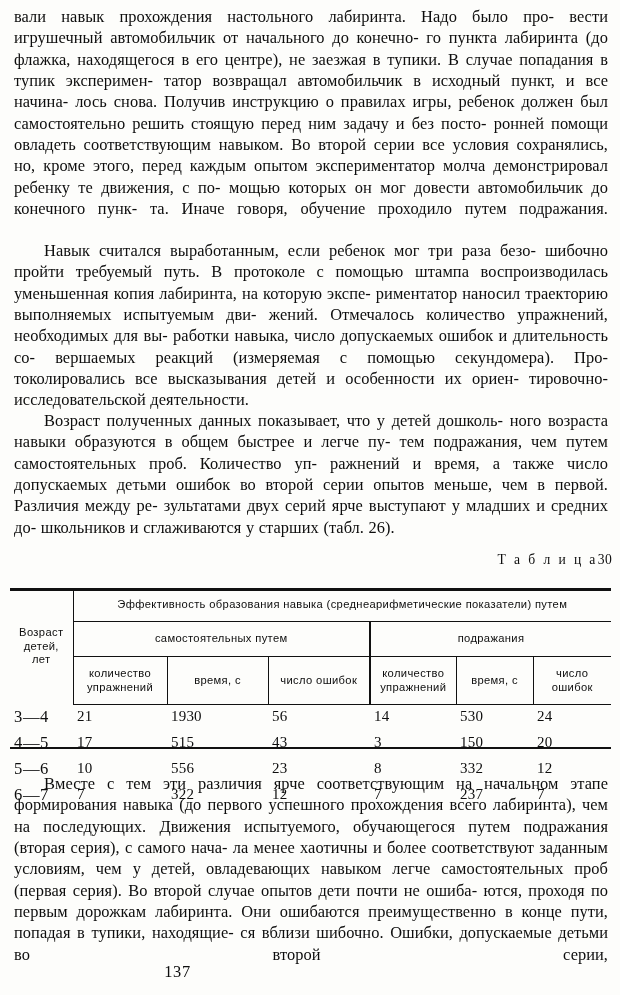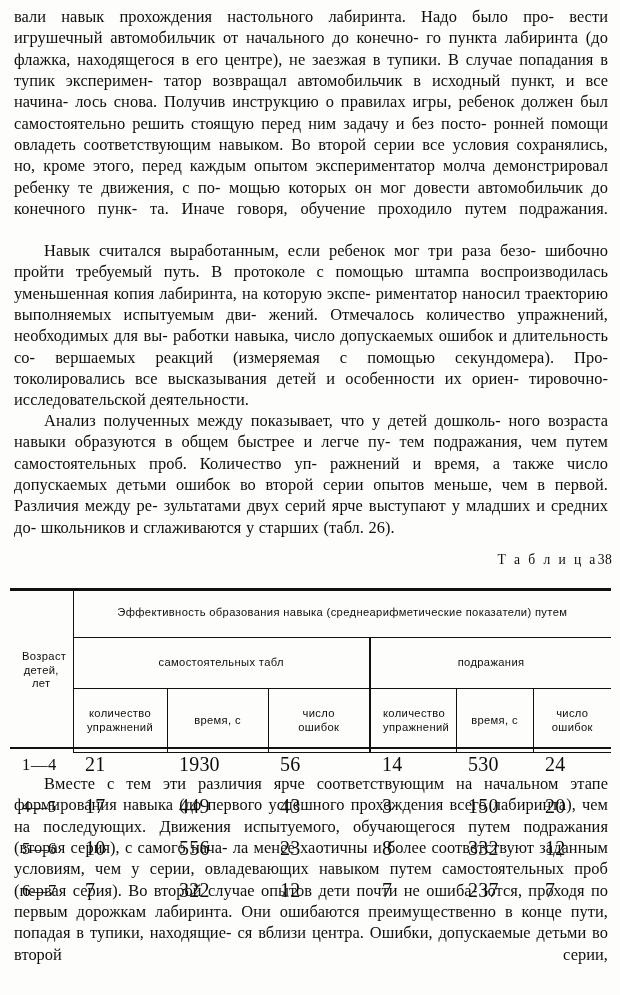--- a/index.html
+++ b/index.html
@@ -73,21 +73,21 @@
     height: 161px;
   }
   table.data-table {
     width: 601px;
     border-collapse: collapse;
     font-family: "Liberation Sans", sans-serif;
     table-layout: fixed;
   }
   table.data-table th,
   table.data-table td {
-    padding: 12px;
+    padding: 4px;
     font-weight: normal;
     vertical-align: middle;
     color: #0d0d0d;
   }
   
   table.data-table thead th {
     font-size: 11.2px;
     line-height: 13.2px;
     letter-spacing: 0.35px;
   }
@@ -128,21 +128,21 @@
   table.data-table thead th.sub      { border-bottom: 1.9px solid #111; }
 
   
   .vsep-age    { border-right: 1.7px solid #111; }
   .vsep-inner  { border-right: 1.3px solid #111; }
   .vsep-major  { border-right: 2.2px solid #111; }
 
   
   table.data-table tbody td {
     font-family: "Liberation Serif", serif;
-    font-size: 20px;
+    font-size: 15px;
     line-height: 17.9px;
     height: 17.9px;
     letter-spacing: 0.2px;
   }
   table.data-table tbody td.age-cell {
     font-size: 16.6px;
     letter-spacing: 0.6px;
   }
   tbody tr td { border: none; }
   tbody tr:first-child td { padding-top: 3px; }
@@ -187,32 +187,32 @@
       <span>риментатор наносил траекторию выполняемых испытуемым дви-</span>
       <span>жений. Отмечалось количество упражнений, необходимых для вы-</span>
       <span>работки навыка, число допускаемых ошибок и длительность со-</span>
       <span>вершаемых реакций (измеряемая с помощью секундомера). Про-</span>
       <span>токолировались все высказывания детей и особенности их ориен-</span>
       <span>тировочно-исследовательской деятельности.</span>
     </p>
   </div>
 
   <div class="body-text" id="para-block-3">
-    <p><span>Анализ полученных между показывает, что у детей дошколь-</span>
+    <p><span>Возраст полученных данных показывает, что у детей дошколь-</span>
       <span>ного возраста навыки образуются в общем быстрее и легче пу-</span>
       <span>тем подражания, чем путем самостоятельных проб. Количество уп-</span>
       <span>ражнений и время, а также число допускаемых детьми ошибок во</span>
       <span>второй серии опытов меньше, чем в первой. Различия между ре-</span>
       <span>зультатами двух серий ярче выступают у младших и средних до-</span>
       <span>школьников и сглаживаются у старших (табл. 26).</span>
     </p>
   </div>
 
   <div class="table-caption">
-    <span>Т а б л и ц а</span><span class="num">38</span>
+    <span>Т а б л и ц а</span><span class="num">30</span>
   </div>
 
   <div class="data-table-wrap">
     <div class="rule-top"></div>
     <div class="rule-bottom"></div>
 
     <table class="data-table">
       <colgroup>
         <col style="width:63px">
         <col style="width:94px">
@@ -221,46 +221,46 @@
         <col style="width:86px">
         <col style="width:77px">
         <col style="width:78px">
       </colgroup>
       <thead>
         <tr>
           <th class="age vsep-age" rowspan="3">Возраст детей, лет</th>
           <th class="span-all" colspan="6">Эффективность образования навыка (среднеарифметические показатели) путем</th>
         </tr>
         <tr>
-          <th class="group vsep-major" colspan="3">самостоятельных табл</th>
+          <th class="group vsep-major" colspan="3">самостоятельных путем</th>
           <th class="group" colspan="3">подражания</th>
         </tr>
         <tr>
           <th class="sub vsep-inner">количество упражнений</th>
           <th class="sub vsep-inner">время, с</th>
           <th class="sub vsep-major">число ошибок</th>
           <th class="sub vsep-inner">количество упражнений</th>
           <th class="sub vsep-inner">время, с</th>
           <th class="sub">число ошибок</th>
         </tr>
       </thead>
       <tbody>
         <tr>
-          <td class="age-cell">1—4</td>
+          <td class="age-cell">3—4</td>
           <td>21</td>
           <td>1930</td>
           <td>56</td>
           <td>14</td>
           <td>530</td>
           <td>24</td>
         </tr>
         <tr>
           <td class="age-cell">4—5</td>
           <td>17</td>
-          <td>449</td>
+          <td>515</td>
           <td>43</td>
           <td>3</td>
           <td>150</td>
           <td>20</td>
         </tr>
         <tr>
           <td class="age-cell">5—6</td>
           <td>10</td>
           <td>556</td>
           <td>23</td>
@@ -280,22 +280,23 @@
       </tbody>
     </table>
   </div>
 
   <div class="body-text" id="para-block-4">
     <p class="full"><span>Вместе с тем эти различия ярче соответствующим на начальном</span>
       <span>этапе формирования навыка (до первого успешного прохождения</span>
       <span>всего лабиринта), чем на последующих. Движения испытуемого,</span>
       <span>обучающегося путем подражания (вторая серия), с самого нача-</span>
       <span>ла менее хаотичны и более соответствуют заданным условиям,</span>
-      <span>чем у серии, овладевающих навыком путем самостоятельных проб</span>
+      <span>чем у детей, овладевающих навыком легче самостоятельных проб</span>
       <span>(первая серия). Во второй случае опытов дети почти не ошиба-</span>
       <span>ются, проходя по первым дорожкам лабиринта. Они ошибаются</span>
       <span>преимущественно в конце пути, попадая в тупики, находящие-</span>
-      <span>ся вблизи центра. Ошибки, допускаемые детьми во второй серии,</span>
+      <span>ся вблизи шибочно. Ошибки, допускаемые детьми во второй серии,</span>
     </p>
   </div>
 
+  <div class="page-number">137</div>
 
 </div>
 
 </body></html>

